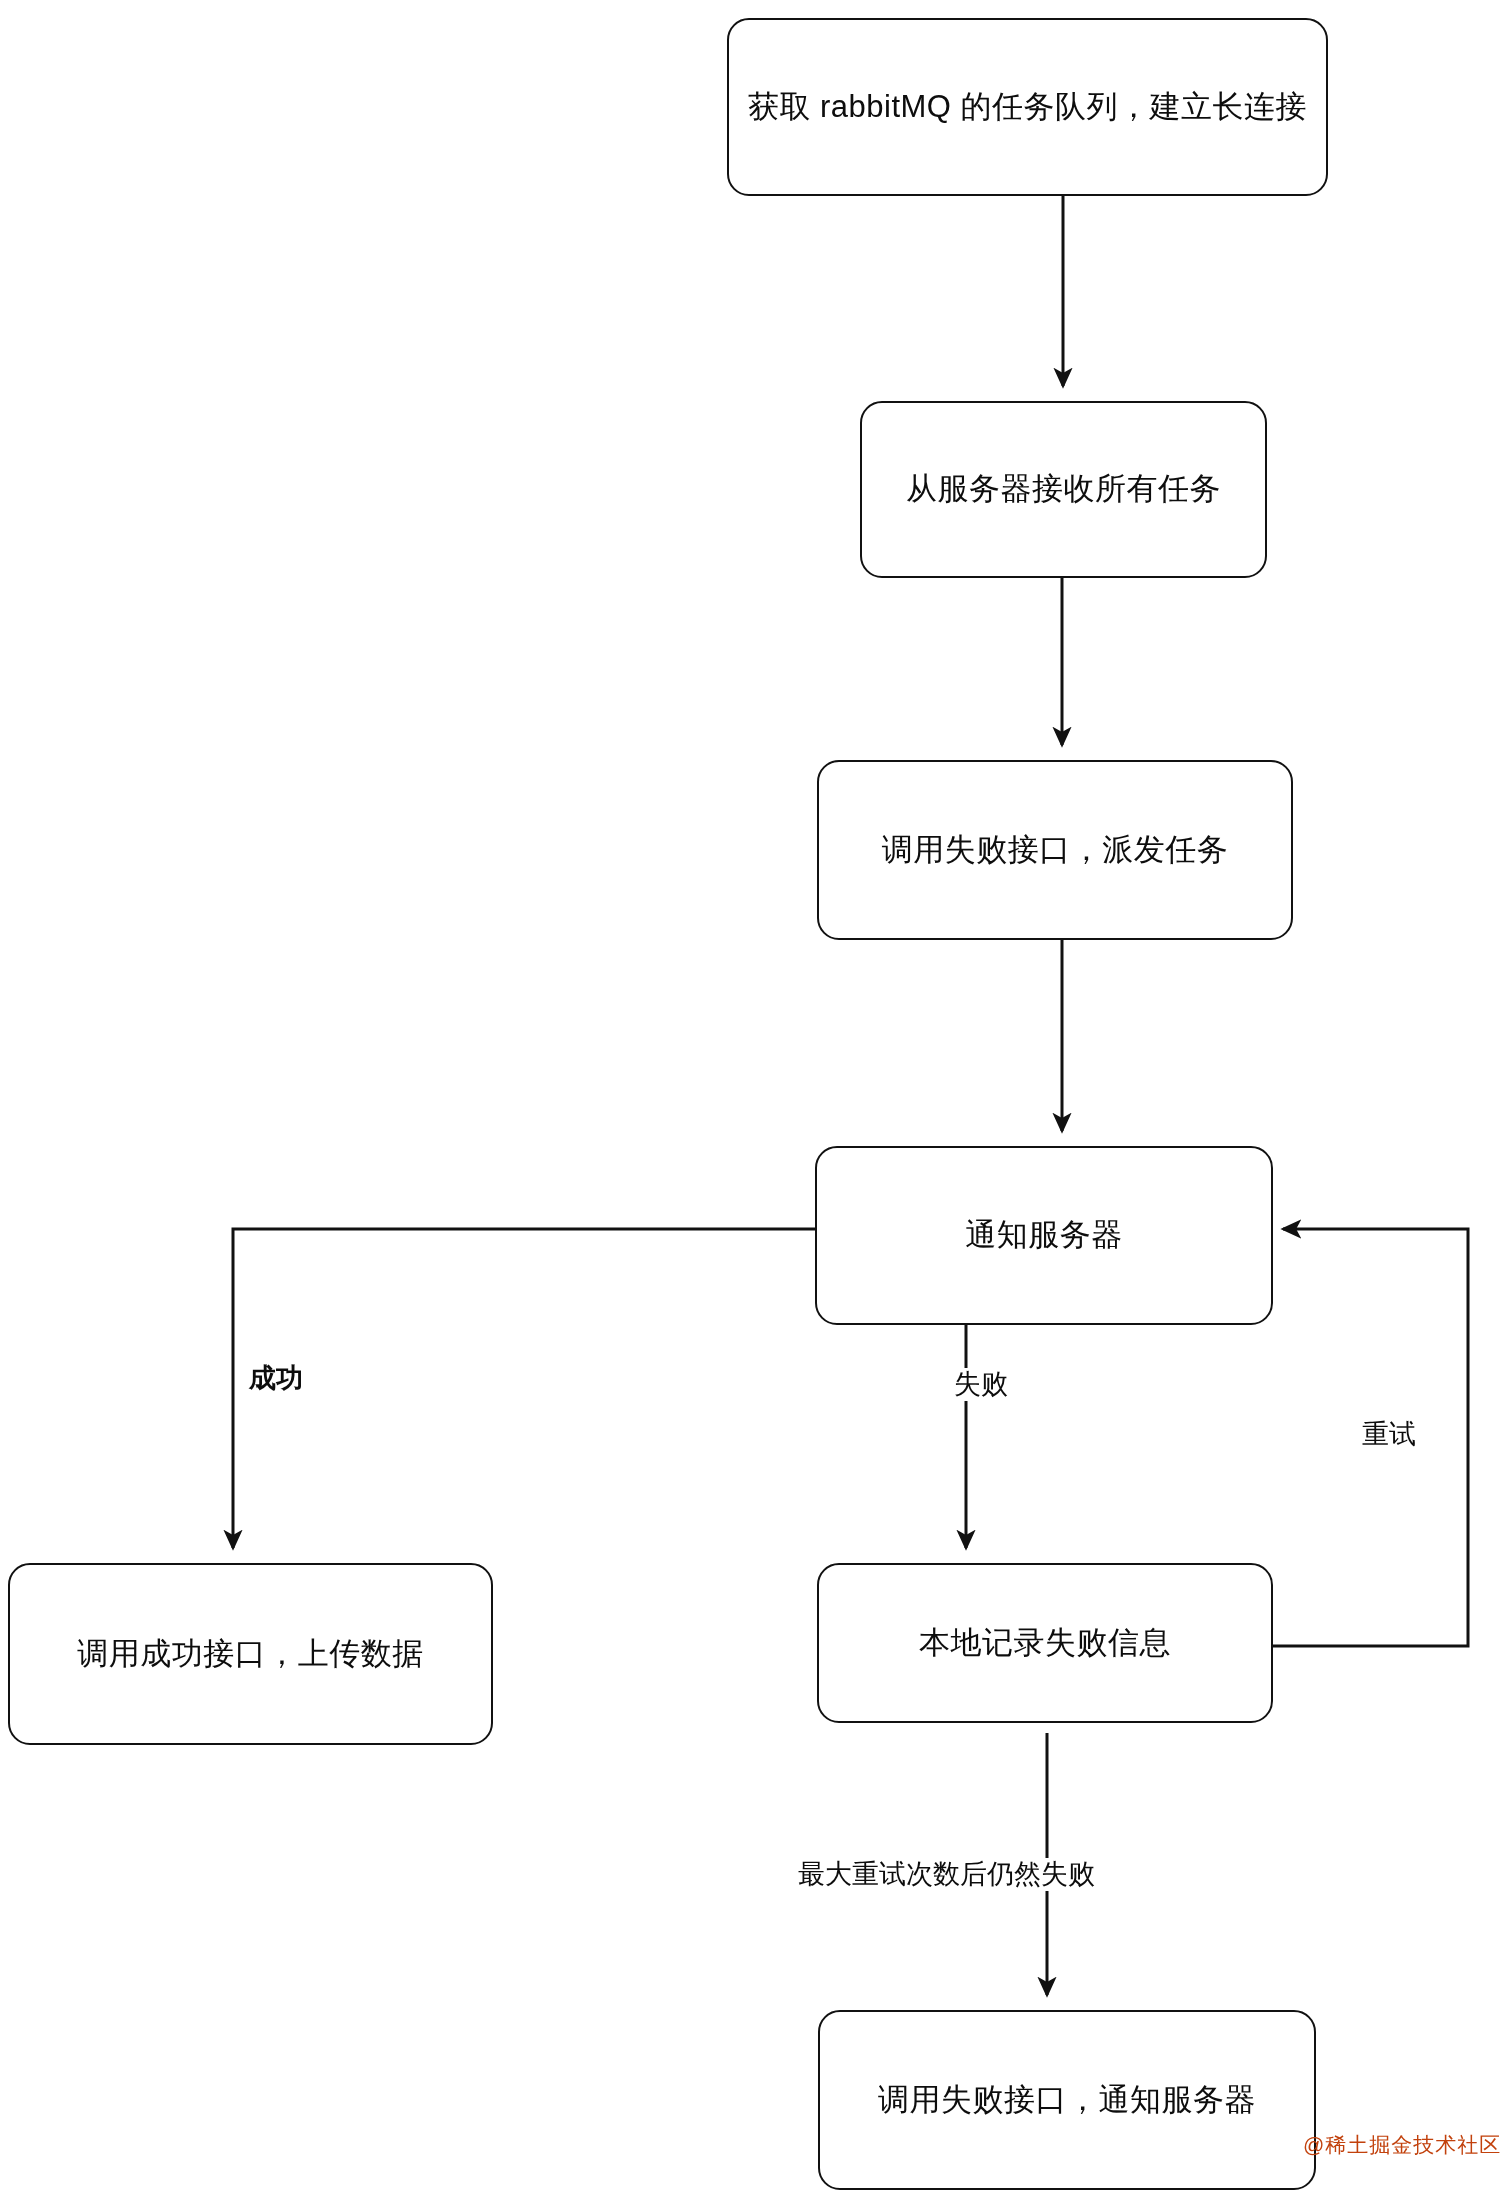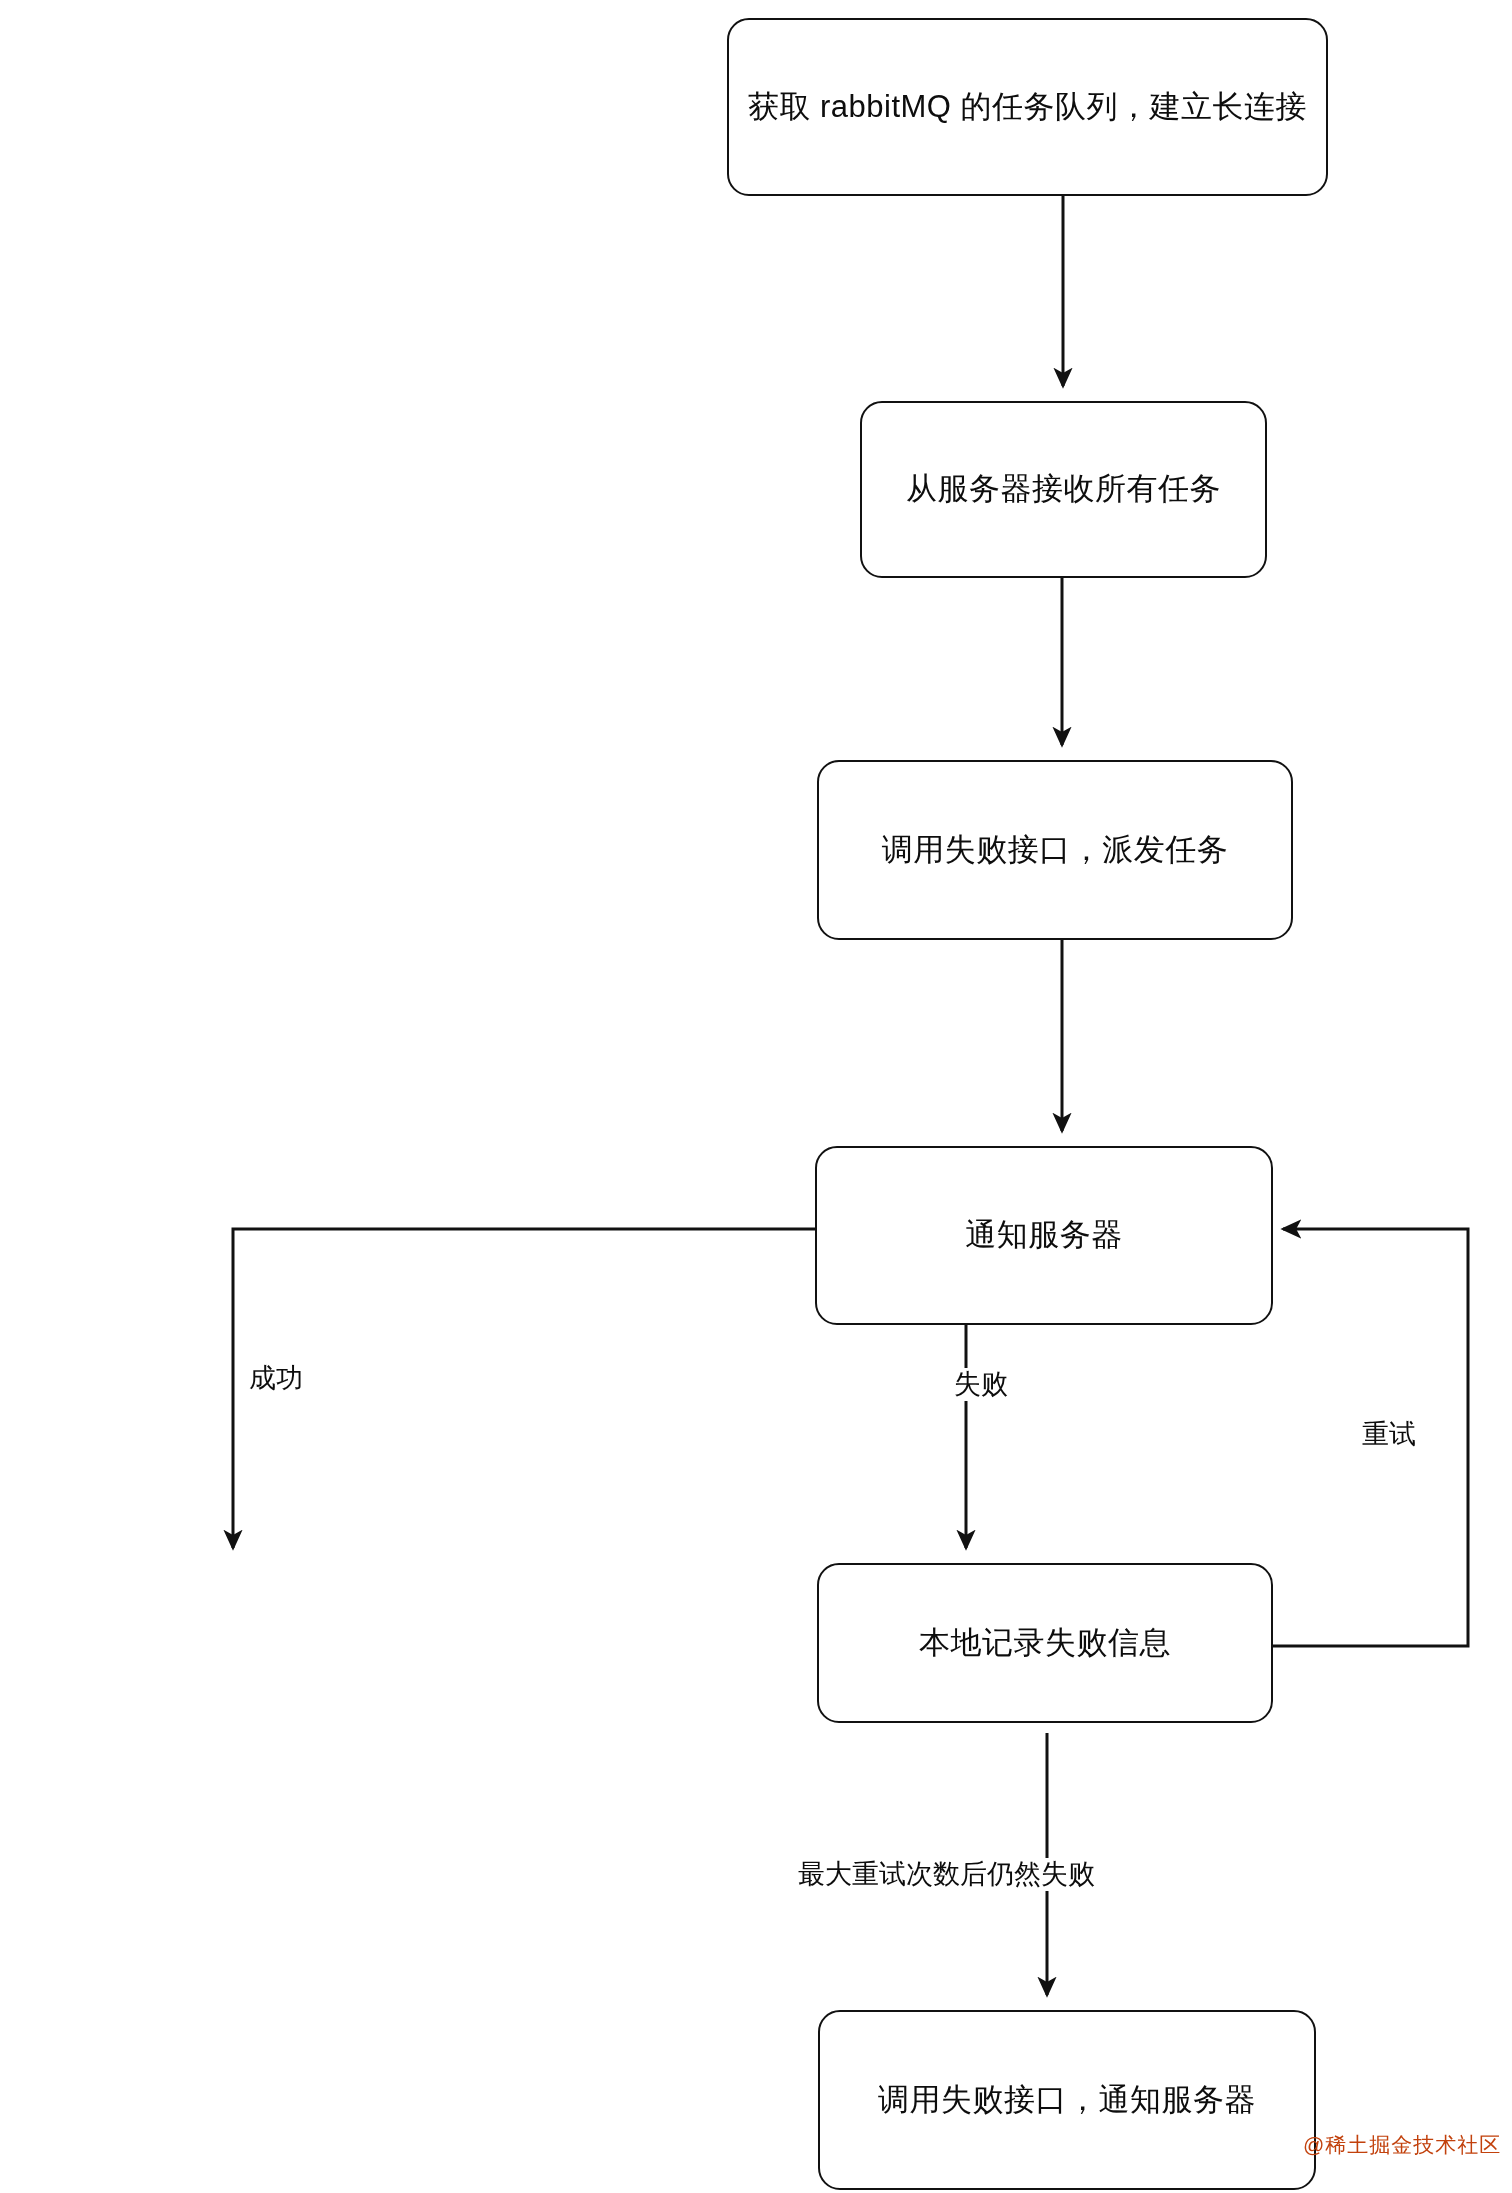--- a/index.html
+++ b/index.html
@@ -98,30 +98,33 @@
   </div>
 
   <div class="node" style="left:817px; top:752px; width:476px; height:180px;">
     <span class="node-label">调用失败接口，派发任务</span>
   </div>
 
   <div class="node" style="left:815px; top:1138px; width:458px; height:179px;">
     <span class="node-label">通知服务器</span>
   </div>
 
+  <div class="node" style="left:8px; top:1555px; width:485px; height:182px;">
+    <span class="node-label">调用成功接口，上传数据</span>
+  </div>
 
   <div class="node" style="left:817px; top:1555px; width:456px; height:160px;">
     <span class="node-label">本地记录失败信息</span>
   </div>
 
   <div class="node" style="left:818px; top:2002px; width:498px; height:180px;">
     <span class="node-label">调用失败接口，通知服务器</span>
   </div>
 
-  <div class="edge-label" style="left:243px; top:1362px;">成功</div>
+  <div class="edge-label" style="left:243px; top:1362px;font-weight:bold;">成功</div>
 
   <div class="edge-label" style="left:948px; top:1368px;font-family:Liberation Serif, serif;">失败</div>
 
   <div class="edge-label" style="left:1356px; top:1418px;">重试</div>
 
   <div class="edge-label" style="left:792px; top:1858px;">最大重试次数后仍然失败</div>
 
   <div class="watermark" style="left:1303px; top:2131px;">@稀土掘金技术社区</div>
 
 </div>

